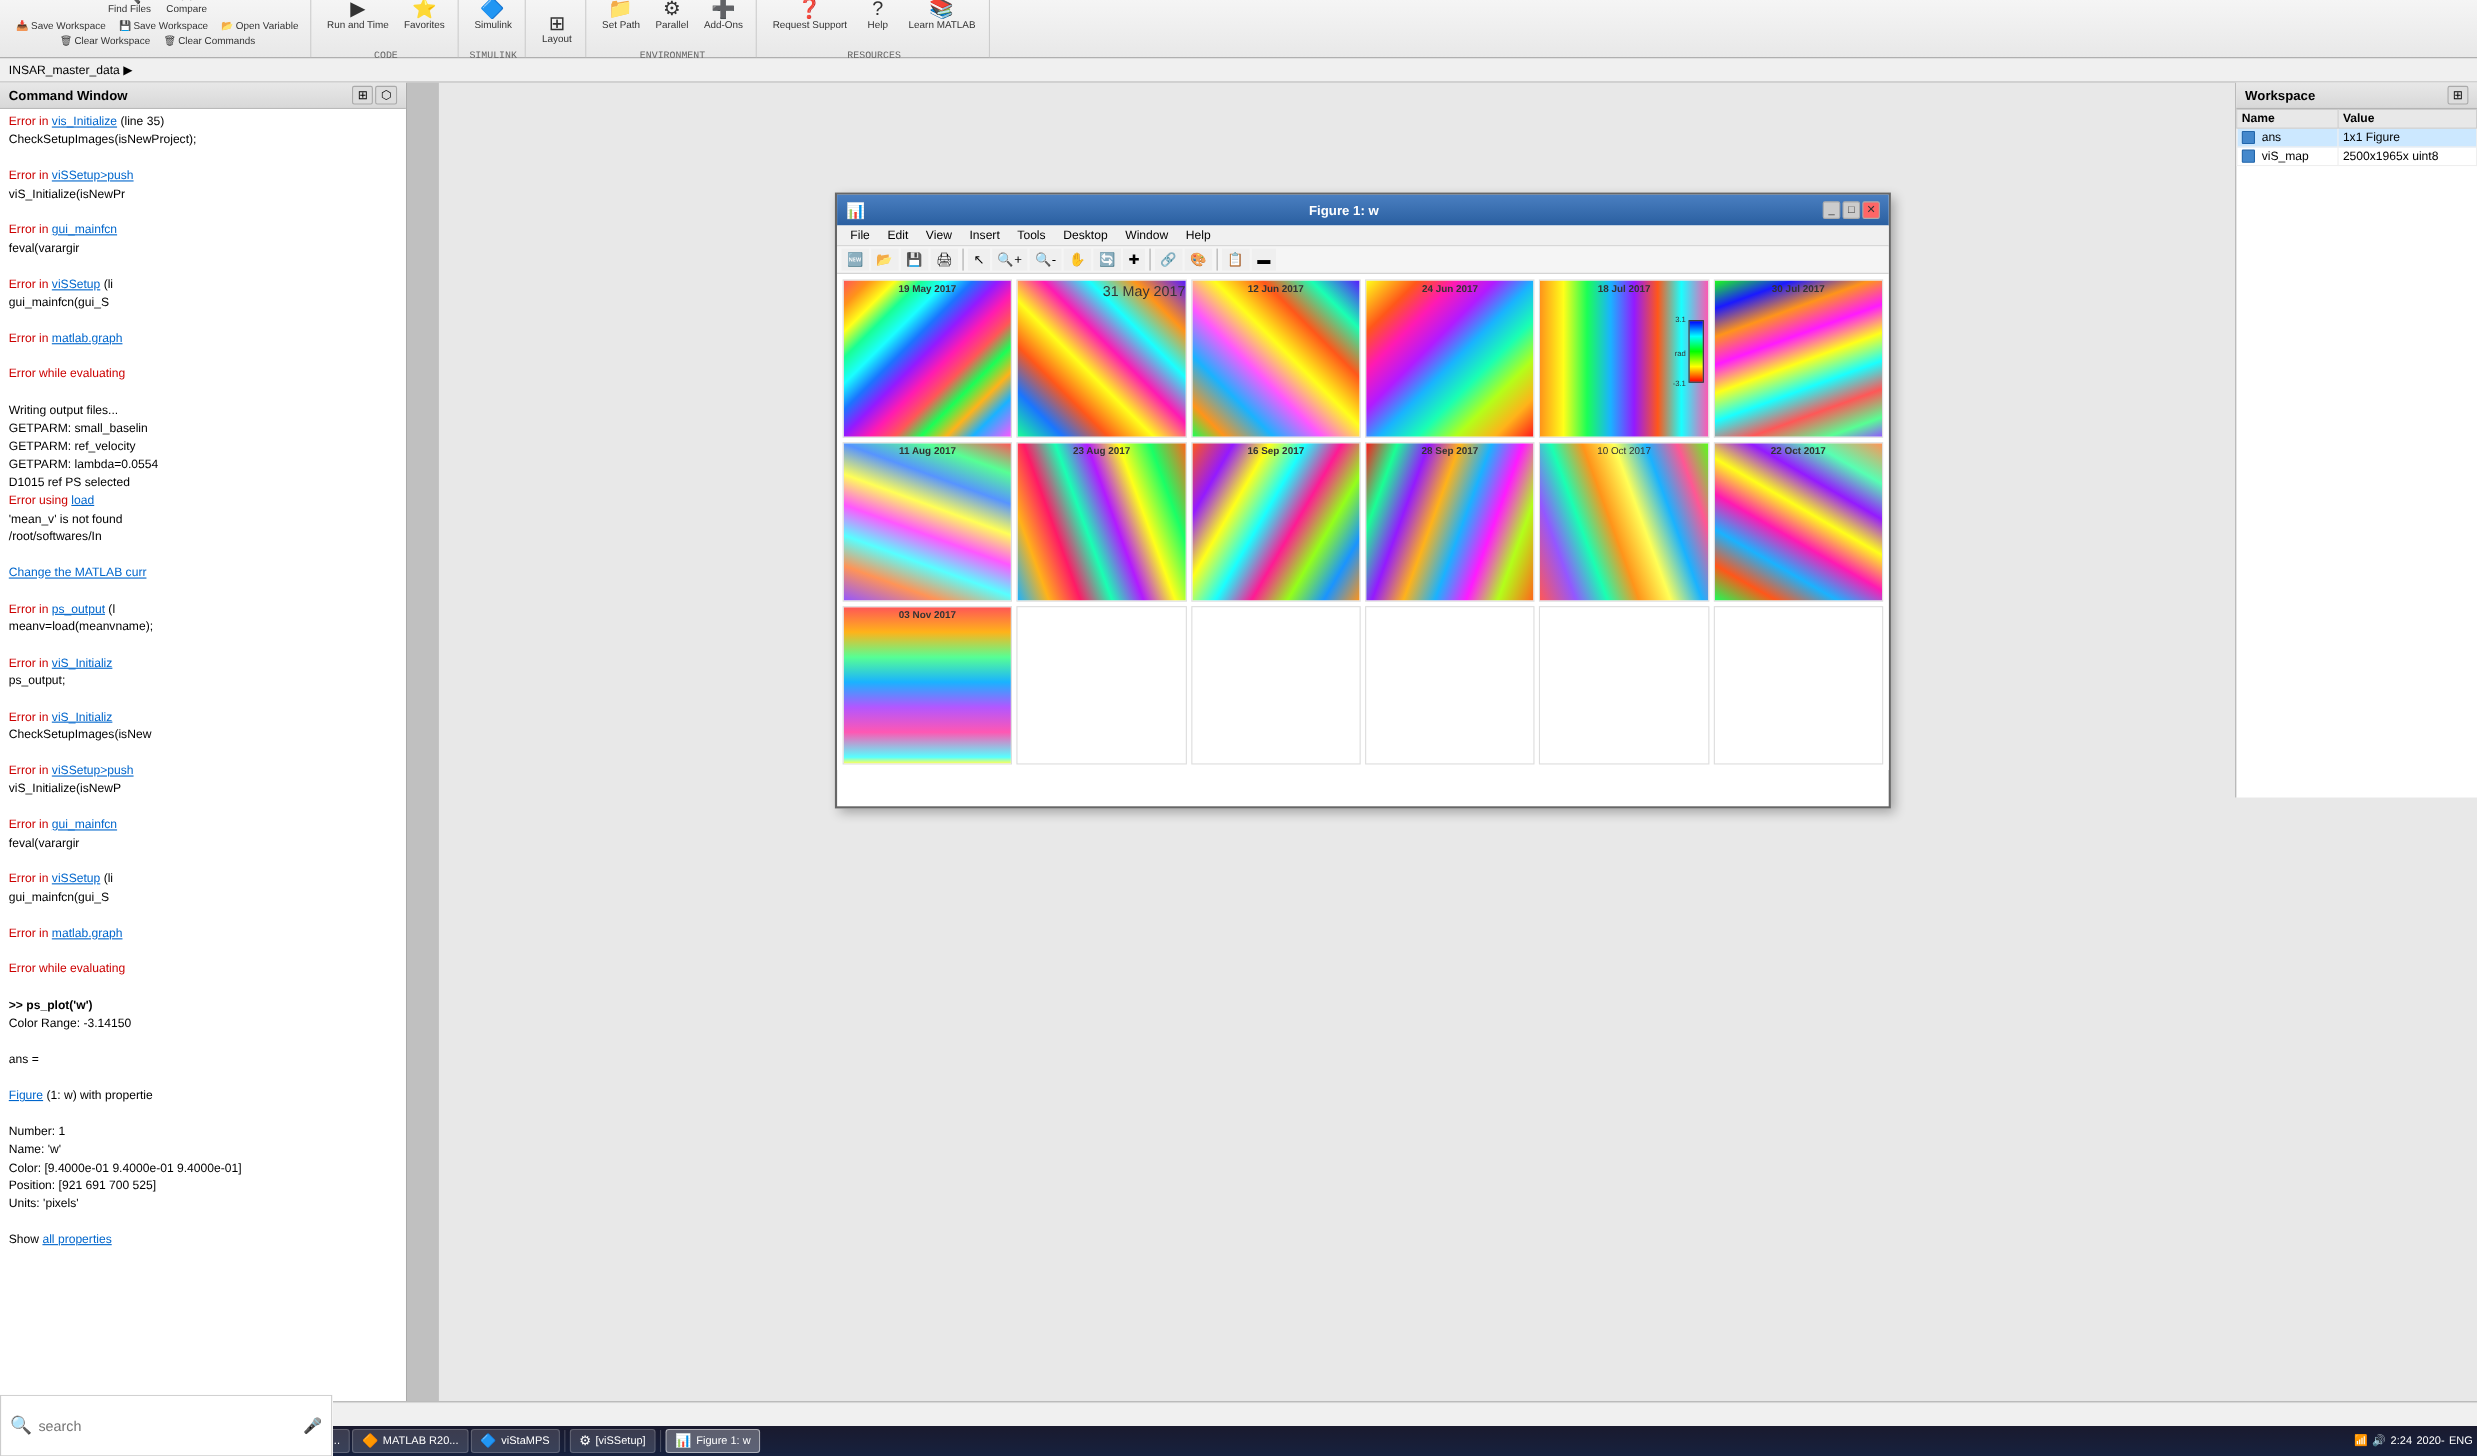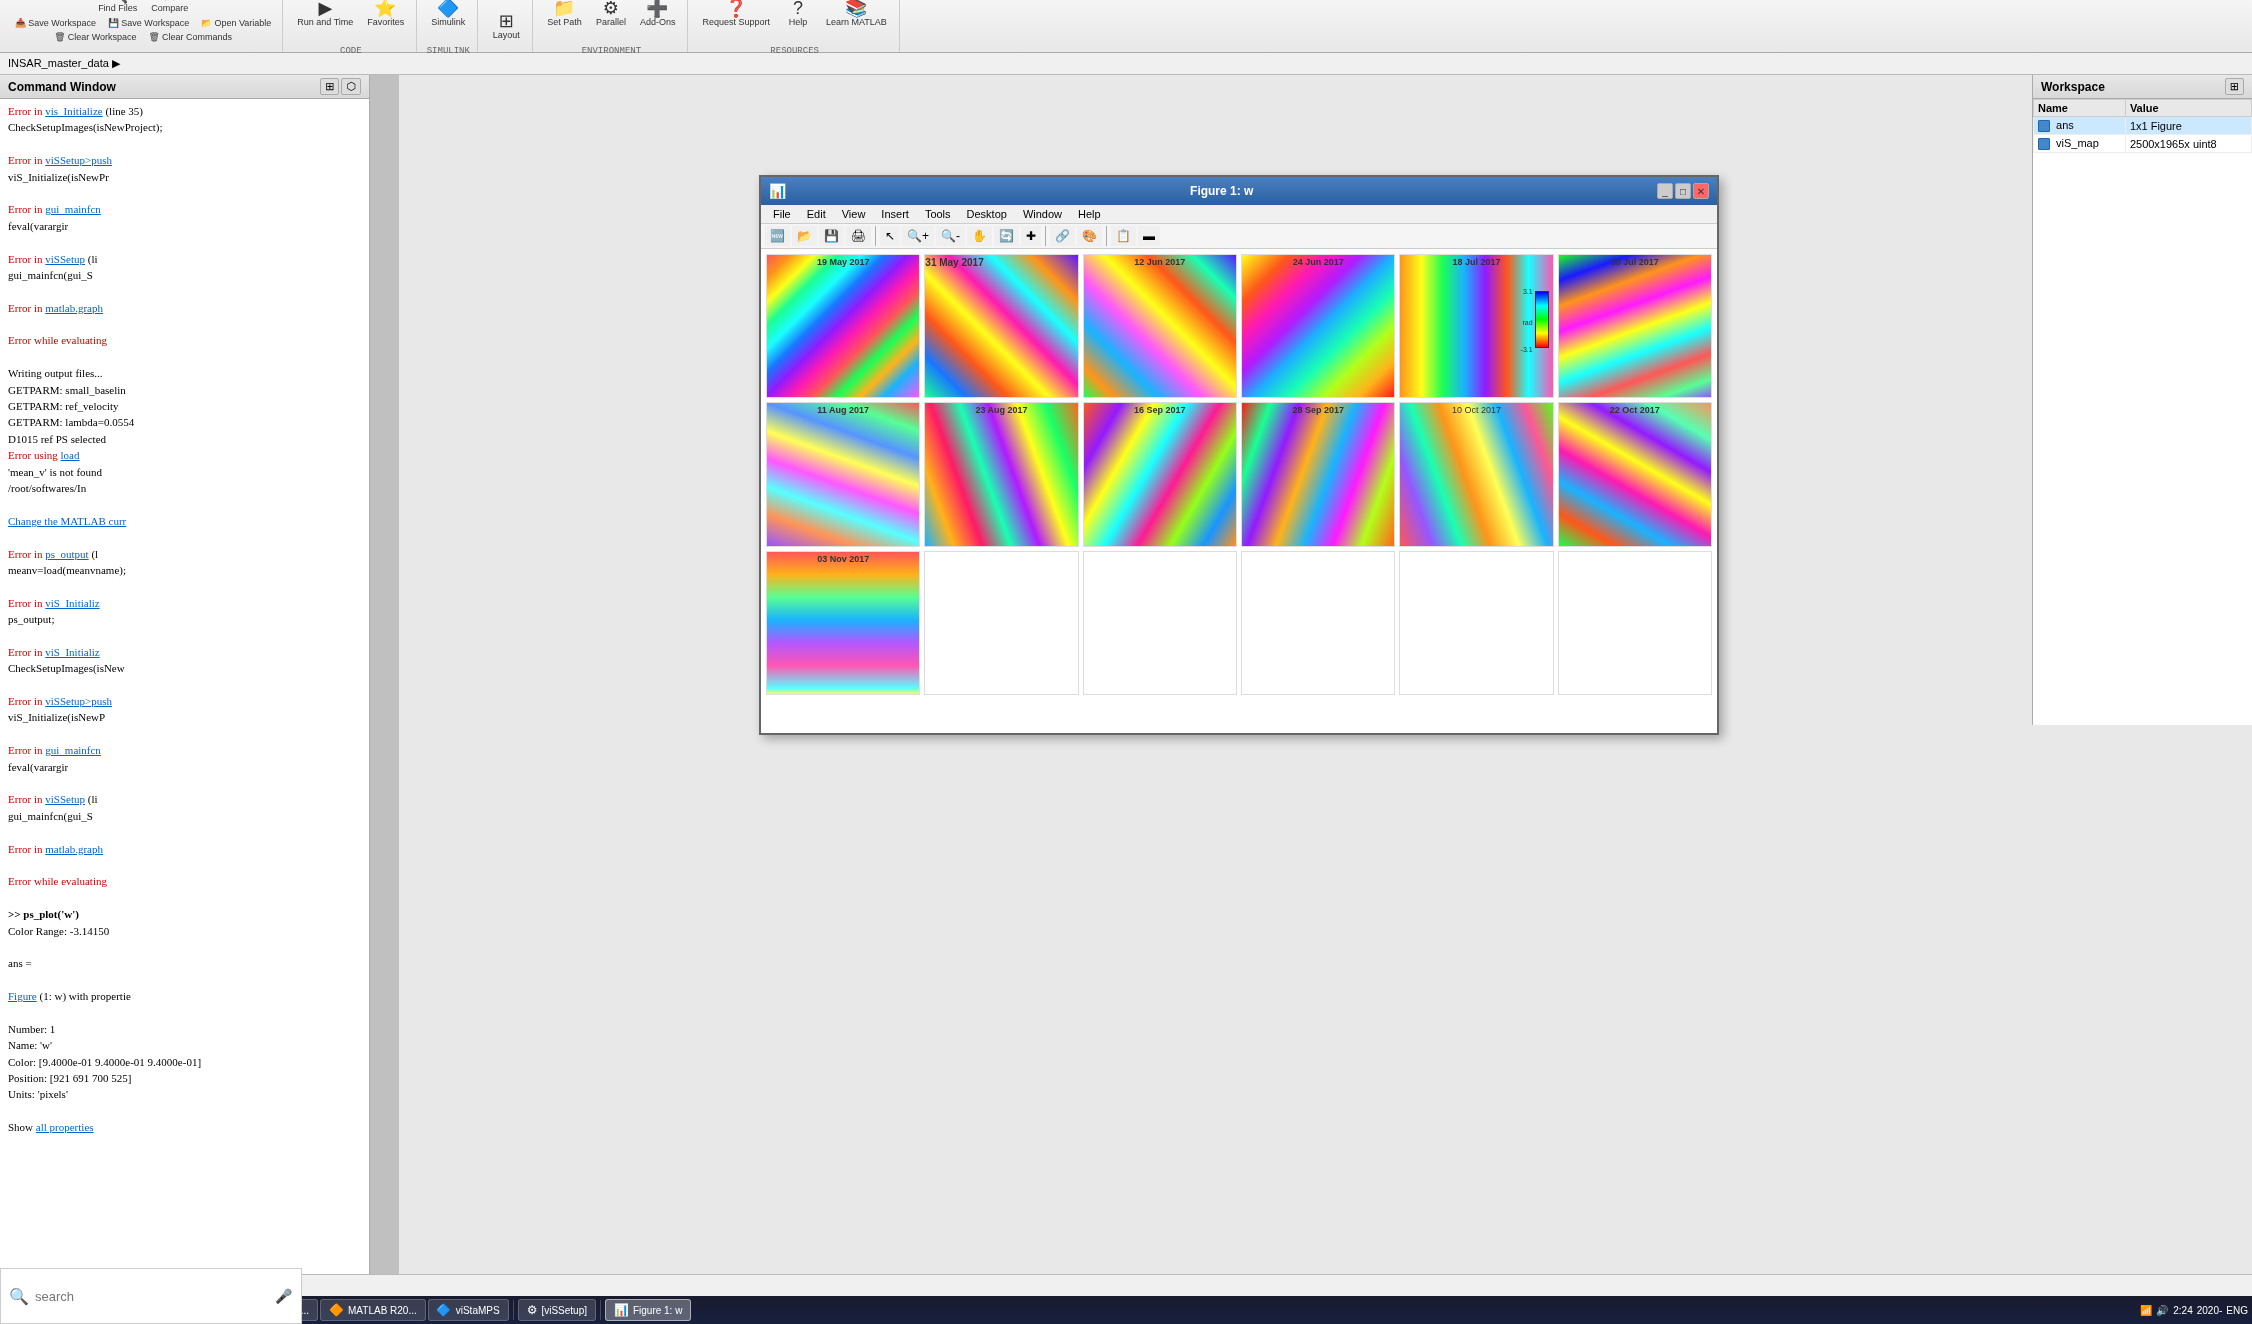--- a/index.html
+++ b/index.html
@@ -89,21 +89,21 @@
       display: flex;
       justify-content: space-between;
       align-items: center;
     }
     .panel-header-btns { display: flex; gap: 2px; }
     .panel-header-btn { font-size: 11px; cursor: pointer; padding: 1px 4px; background: #ddd; border: 1px solid #aaa; border-radius: 2px; }
     .cmd-content {
       flex: 1;
       overflow-y: auto;
       padding: 4px 8px;
-      font-family: Liberation Serif, serif;
+      font-family: Liberation Sans, sans-serif;
       font-size: 11px;
       background: white;
     }
     .cmd-line { margin: 1px 0; line-height: 1.4; }
     .cmd-error { color: #cc0000; }
     .cmd-link { color: #0066cc; text-decoration: underline; cursor: pointer; }
     .cmd-normal { color: #000; }
     .cmd-prompt { color: #000; font-weight: bold; }
     .cmd-input-area {
       display: flex;
@@ -488,21 +488,21 @@
         </div>
 
         <div style="display:flex; flex-direction:column; padding:5px; gap:4px; height:calc(100% - 105px); background:white;">
 
           <div style="display:flex; flex:1; gap:4px;">
             <div style="flex:1; position:relative; overflow:hidden; border:1px solid #ddd;">
               <div style="position:absolute;top:2px;left:0;right:0;text-align:center;font-size:9px;font-weight:bold;z-index:2;color:#333;">19 May 2017</div>
               <div style="width:100%;height:100%;background:linear-gradient(135deg,#ff4444 0%,#ff8800 8%,#ffff00 16%,#00ff88 24%,#00ffff 32%,#0066ff 40%,#8800ff 48%,#ff00aa 56%,#ff4444 64%,#00ff44 72%,#ffaa00 80%,#00aaff 88%,#ff44ff 100%);opacity:0.9;"></div>
             </div>
             <div style="flex:1; position:relative; overflow:hidden; border:1px solid #ddd;">
-              <div style="position:absolute;top:2px;left:0;right:0;text-align:left;font-size:10px;font-weight:bold;z-index:2;color:#333;">31 May 2017</div>
+              <div style="position:absolute;top:2px;left:0;right:0;text-align:right;font-size:13px;font-weight:normal;z-index:2;color:#333;">31 May 2017</div>
               <div style="width:100%;height:100%;background:linear-gradient(45deg,#00ff88 0%,#0066ff 14%,#ff4400 28%,#ffff00 42%,#ff00aa 56%,#00ffff 70%,#ff8800 84%,#4400ff 100%);opacity:0.9;"></div>
             </div>
             <div style="flex:1; position:relative; overflow:hidden; border:1px solid #ddd;">
               <div style="position:absolute;top:2px;left:0;right:0;text-align:center;font-size:9px;font-weight:bold;z-index:2;color:#333;">12 Jun 2017</div>
               <div style="width:100%;height:100%;background:linear-gradient(225deg,#4400ff 0%,#00ffaa 15%,#ff4400 30%,#ffff00 45%,#ff44ff 60%,#00aaff 75%,#ff8800 90%,#00ff44 100%);opacity:0.9;"></div>
             </div>
             <div style="flex:1; position:relative; overflow:hidden; border:1px solid #ddd;">
               <div style="position:absolute;top:2px;left:0;right:0;text-align:center;font-size:9px;font-weight:bold;z-index:2;color:#333;">24 Jun 2017</div>
               <div style="width:100%;height:100%;background:linear-gradient(315deg,#ff0000 0%,#ffaa00 12%,#aaff00 24%,#00ffaa 36%,#00aaff 48%,#aa00ff 60%,#ff00aa 72%,#ff4400 84%,#ffff00 100%);opacity:0.9;"></div>
             </div>

